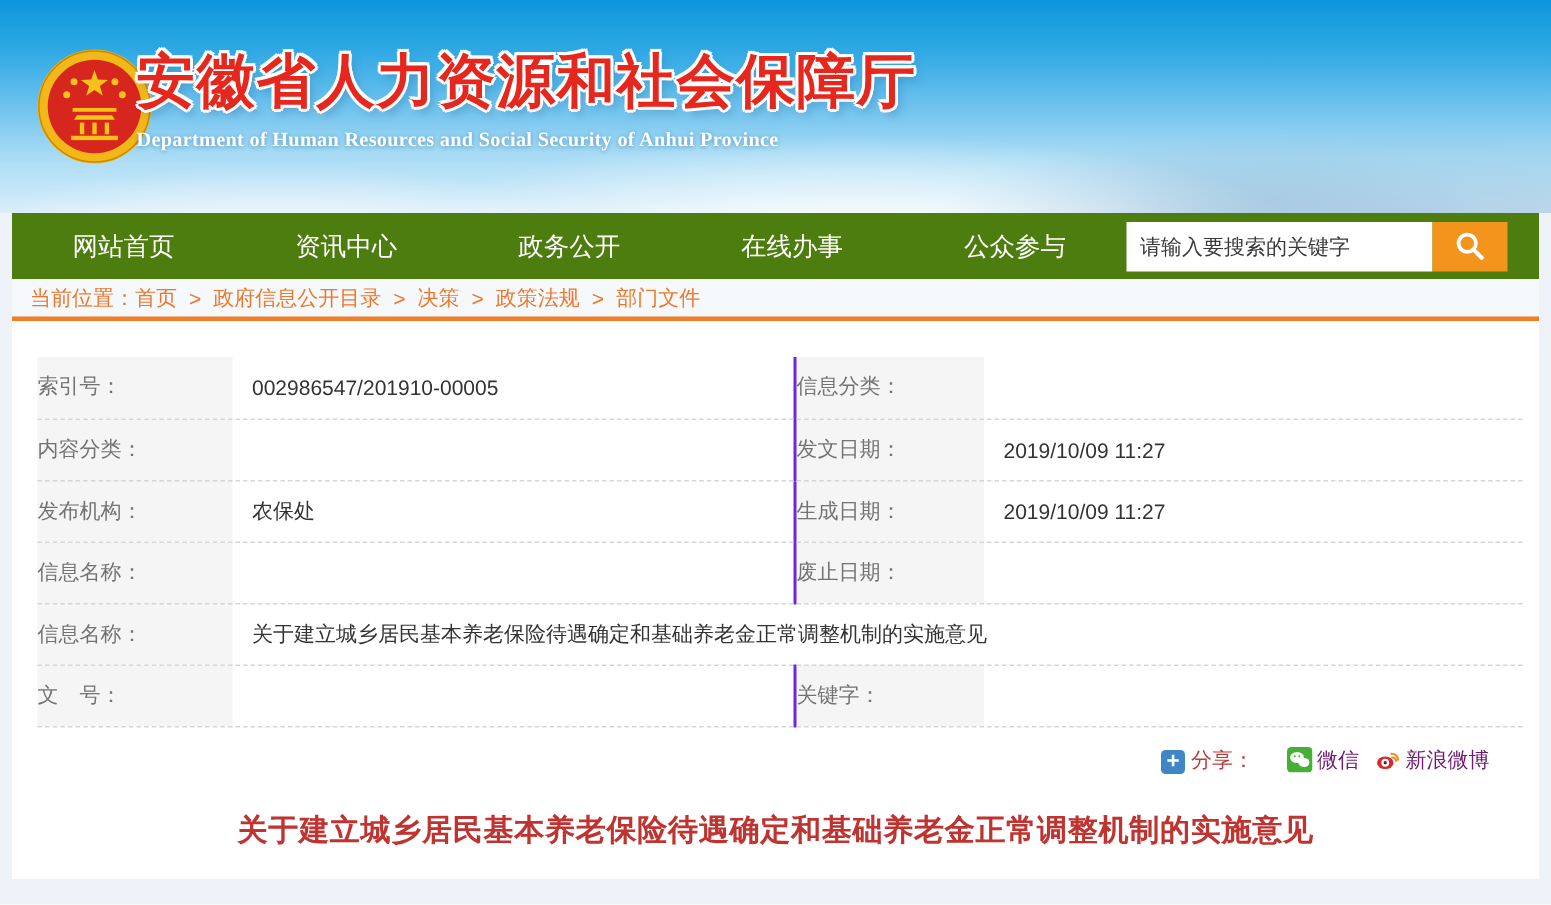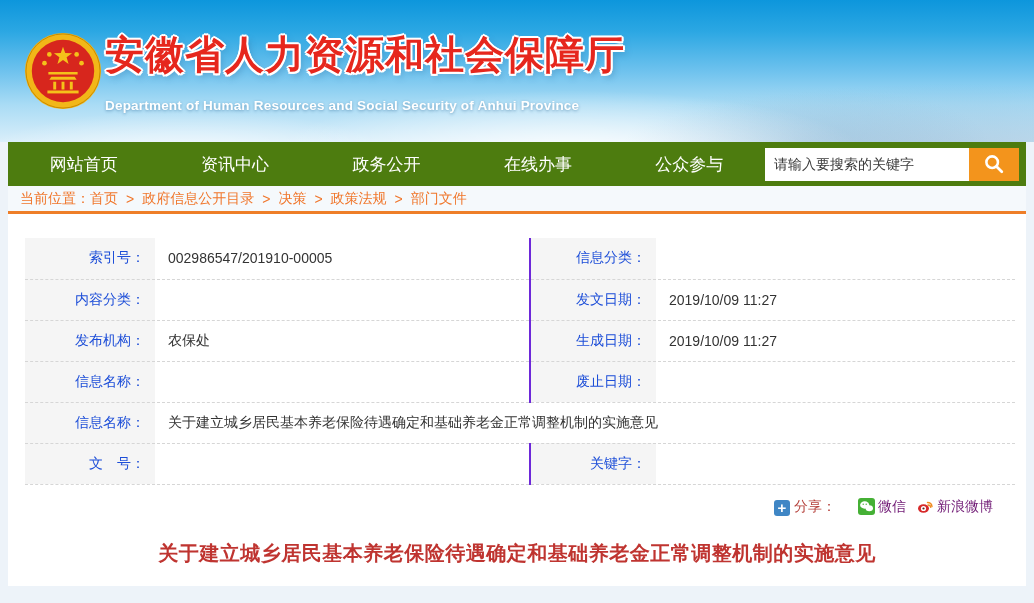--- a/index.html
+++ b/index.html
@@ -19,43 +19,43 @@
   }
   .site-header::before{ 
     content:""; position:absolute; inset:0;
     background:
       radial-gradient(ellipse 420px 90px at 55% 108%, rgba(255,255,255,.85), rgba(255,255,255,0) 70%),
       radial-gradient(ellipse 300px 70px at 18% 112%, rgba(255,255,255,.7), rgba(255,255,255,0) 70%),
       radial-gradient(ellipse 500px 120px at 92% 118%, rgba(124,166,200,.55), rgba(124,166,200,0) 70%),
       radial-gradient(ellipse 260px 80px at 78% 100%, rgba(148,190,218,.45), rgba(148,190,218,0) 70%);
   }
   .emblem{ position:absolute; left:24px; top:32px; width:78px; height:78px; }
-  .titles{ position:absolute; left:105px; top:33px; }
+  .titles{ position:absolute; left:91px; top:33px;font-family:Liberation Serif, serif; }
   .site-title{
     font-size:39px; font-weight:bold; color:#e6271d; letter-spacing:1px; line-height:1.15;
     text-shadow: 2px 0 0 #fff,-2px 0 0 #fff,0 2px 0 #fff,0 -2px 0 #fff,
                  1.5px 1.5px 0 #fff,-1.5px 1.5px 0 #fff,1.5px -1.5px 0 #fff,-1.5px -1.5px 0 #fff,
                  3px 4px 6px rgba(40,100,150,.35);
   }
   .site-subtitle{
-    margin-top:20px; color:#ffffff; font-weight:bold; font-size:13.5px; letter-spacing:.2px;
+    margin-top:7px; color:#ffffff; font-weight:bold; font-size:13.5px; letter-spacing:.2px;
     text-shadow: 0 1px 3px rgba(20,80,130,.45);
   }
 
   
   .main-nav{
     margin:0 8px; height:44px; background:#4d7c0f;
     display:flex; align-items:center;
   }
   .nav-items{ flex:1; display:flex; height:100%; }
   .nav-item{
     flex:1; display:flex; align-items:center; justify-content:center;
     color:#fff; font-size:17px; text-decoration:none; cursor:pointer;
   }
-  .search-bar{ display:flex; align-items:center; margin-right:7px; height:33px; }
+  .search-bar{ display:flex; align-items:center; margin-right:21px; height:33px; }
   .search-input{
     width:204px; height:33px; border:none; outline:none; padding:0 9px;
     font-size:14px; color:#333; font-family:inherit;
   }
   .search-input::placeholder{ color:#3a3a3a; opacity:1; }
   .search-button{
     width:50px; height:33px; border:none; background:#f3941c; cursor:pointer;
     display:flex; align-items:center; justify-content:center;
   }
 
@@ -70,21 +70,21 @@
 
   
   .content{ margin:0 8px; background:#fff; height:372px; padding-top:24px; }
   .info-table{
     width:990px; margin-left:17px; border-collapse:collapse; table-layout:fixed;
   }
   .info-table td{
     height:41px; font-size:14px; border-bottom:1px dashed #d6d6d6; vertical-align:middle;
   }
   td.lbl{
-    background:#f5f5f5; color:#1d4ed8; text-align:right; padding-right:10px;
+    background:#f5f5f5; color:#737373; padding-right:10px;
   }
   td.lbl.l1{ border-right:2px solid #fff; }
   td.lbl.l2{ border-left:2px solid #6d28d9; border-right:2px solid #fff; }
   td.val{ background:#fff; color:#333; padding-left:11px; }
 
   .share-row{
     height:22px; margin-top:9px; padding-right:33px;
     display:flex; justify-content:flex-end; align-items:flex-end;
     font-size:14px; color:#b5403b;
   }

